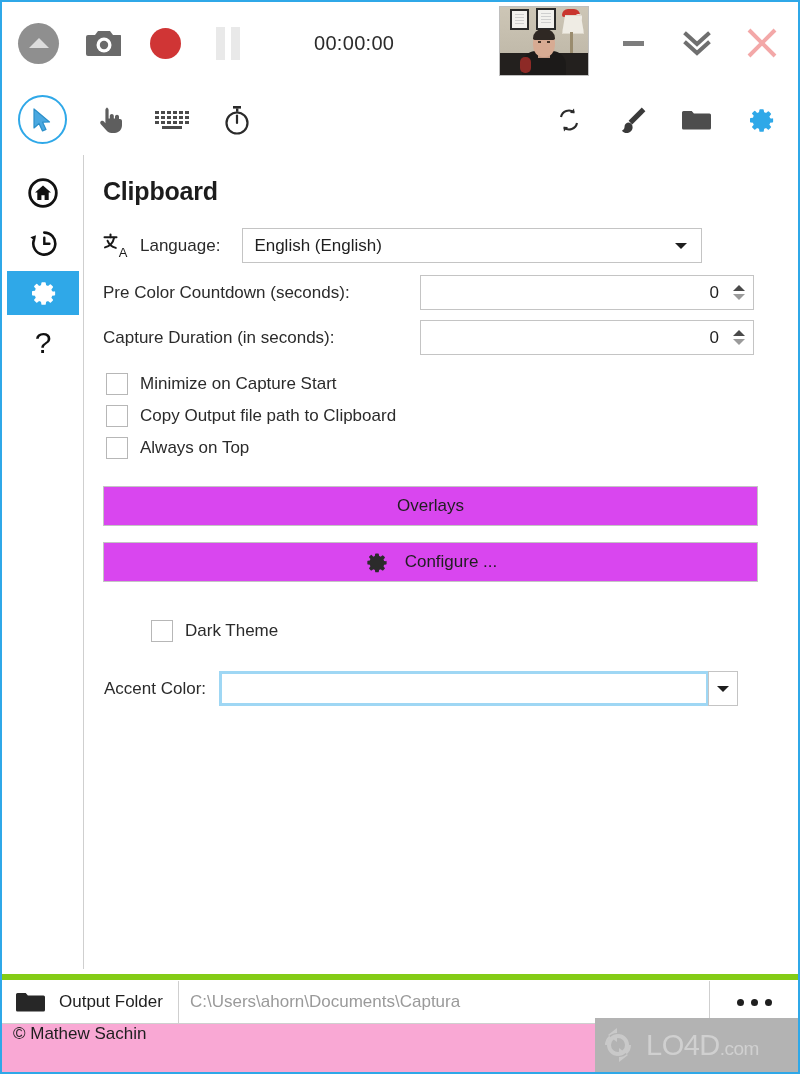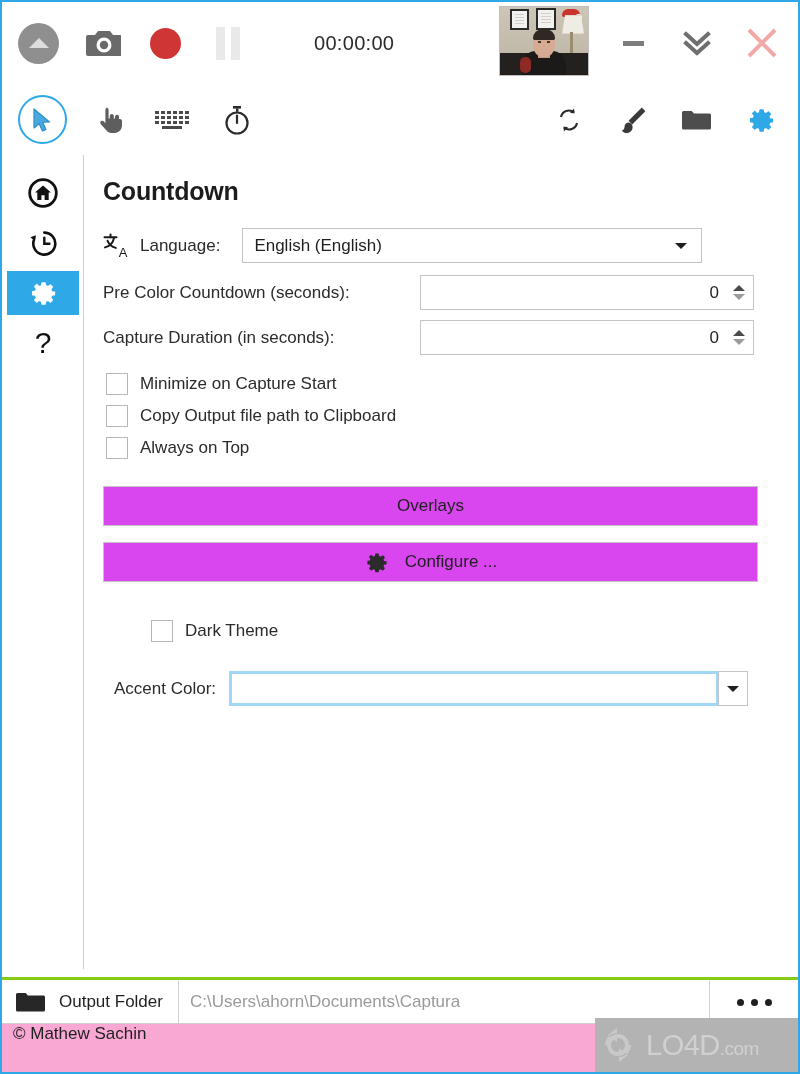--- a/index.html
+++ b/index.html
@@ -246,21 +246,21 @@
     width: 655px;
     height: 40px;
     border: 1px solid #c4c4c4;
     background: #d946ef;
     display: flex; align-items: center; justify-content: center;
     font-size: 17px;
     color: #1f1f1f;
     cursor: default;
     box-sizing: border-box;
   }
-  .accent-row { display: flex; align-items: center; justify-content: center; }
+  .accent-row { display: flex; align-items: center; }
   .accent-label { font-size: 17px; color: #2b2b2b; }
   .accent-wrap {
     margin-left: 13px;
     display: flex; align-items: center;
   }
   .accent-swatch {
     width: 490px; height: 35px;
     border: 3px solid #9fd7f4;
     box-sizing: border-box;
     padding: 2px;
@@ -275,21 +275,21 @@
     box-sizing: border-box;
     margin-left: -1px;
   }
 
   
   .outbar {
     position: absolute;
     left: 0; right: 0;
     bottom: 48px;
     height: 44px;
-    border-top: 3px solid #84cc16;
+    border-top: 6px solid #84cc16;
     display: flex;
     align-items: center;
     background: #ffffff;
   }
   .out-folder-btn {
     display: flex; align-items: center;
     height: 42px;
     padding-left: 13px; padding-right: 15px;
     border-right: 1px solid #cfcfcf;
     cursor: default;
@@ -508,21 +508,21 @@
 
       <div class="side-item">
         <svg width="30" height="32" viewBox="0 0 30 32">
           <text x="15" y="26" text-anchor="middle" font-family="Liberation Sans, sans-serif" font-size="30" fill="#111111">?</text>
         </svg>
       </div>
     </div>
 
     <div class="content">
 
-      <h1 class="page-title">Countdown</h1>
+      <h1 class="page-title">Clipboard</h1>
 
       <div class="row">
         <svg width="28" height="26" viewBox="0 0 28 26">
           <path d="M1.5 4.3h12" stroke="#1a1a1a" stroke-width="2" stroke-linecap="round"></path>
           <path d="M7.5 1.5v2.8" stroke="#1a1a1a" stroke-width="2" stroke-linecap="round"></path>
           <path d="M11 4.8c-.8 4.6-4.3 8.2-9 9.6" stroke="#1a1a1a" stroke-width="2" fill="none" stroke-linecap="round"></path>
           <path d="M4.6 7.8c1.4 3.5 4.4 6.1 8.2 7.1" stroke="#1a1a1a" stroke-width="2" fill="none" stroke-linecap="round"></path>
           <text x="20" y="24" text-anchor="middle" font-family="Liberation Sans, sans-serif" font-size="13" fill="#1a1a1a">A</text>
         </svg>
         <div class="lbl lang-label">Language:</div>

